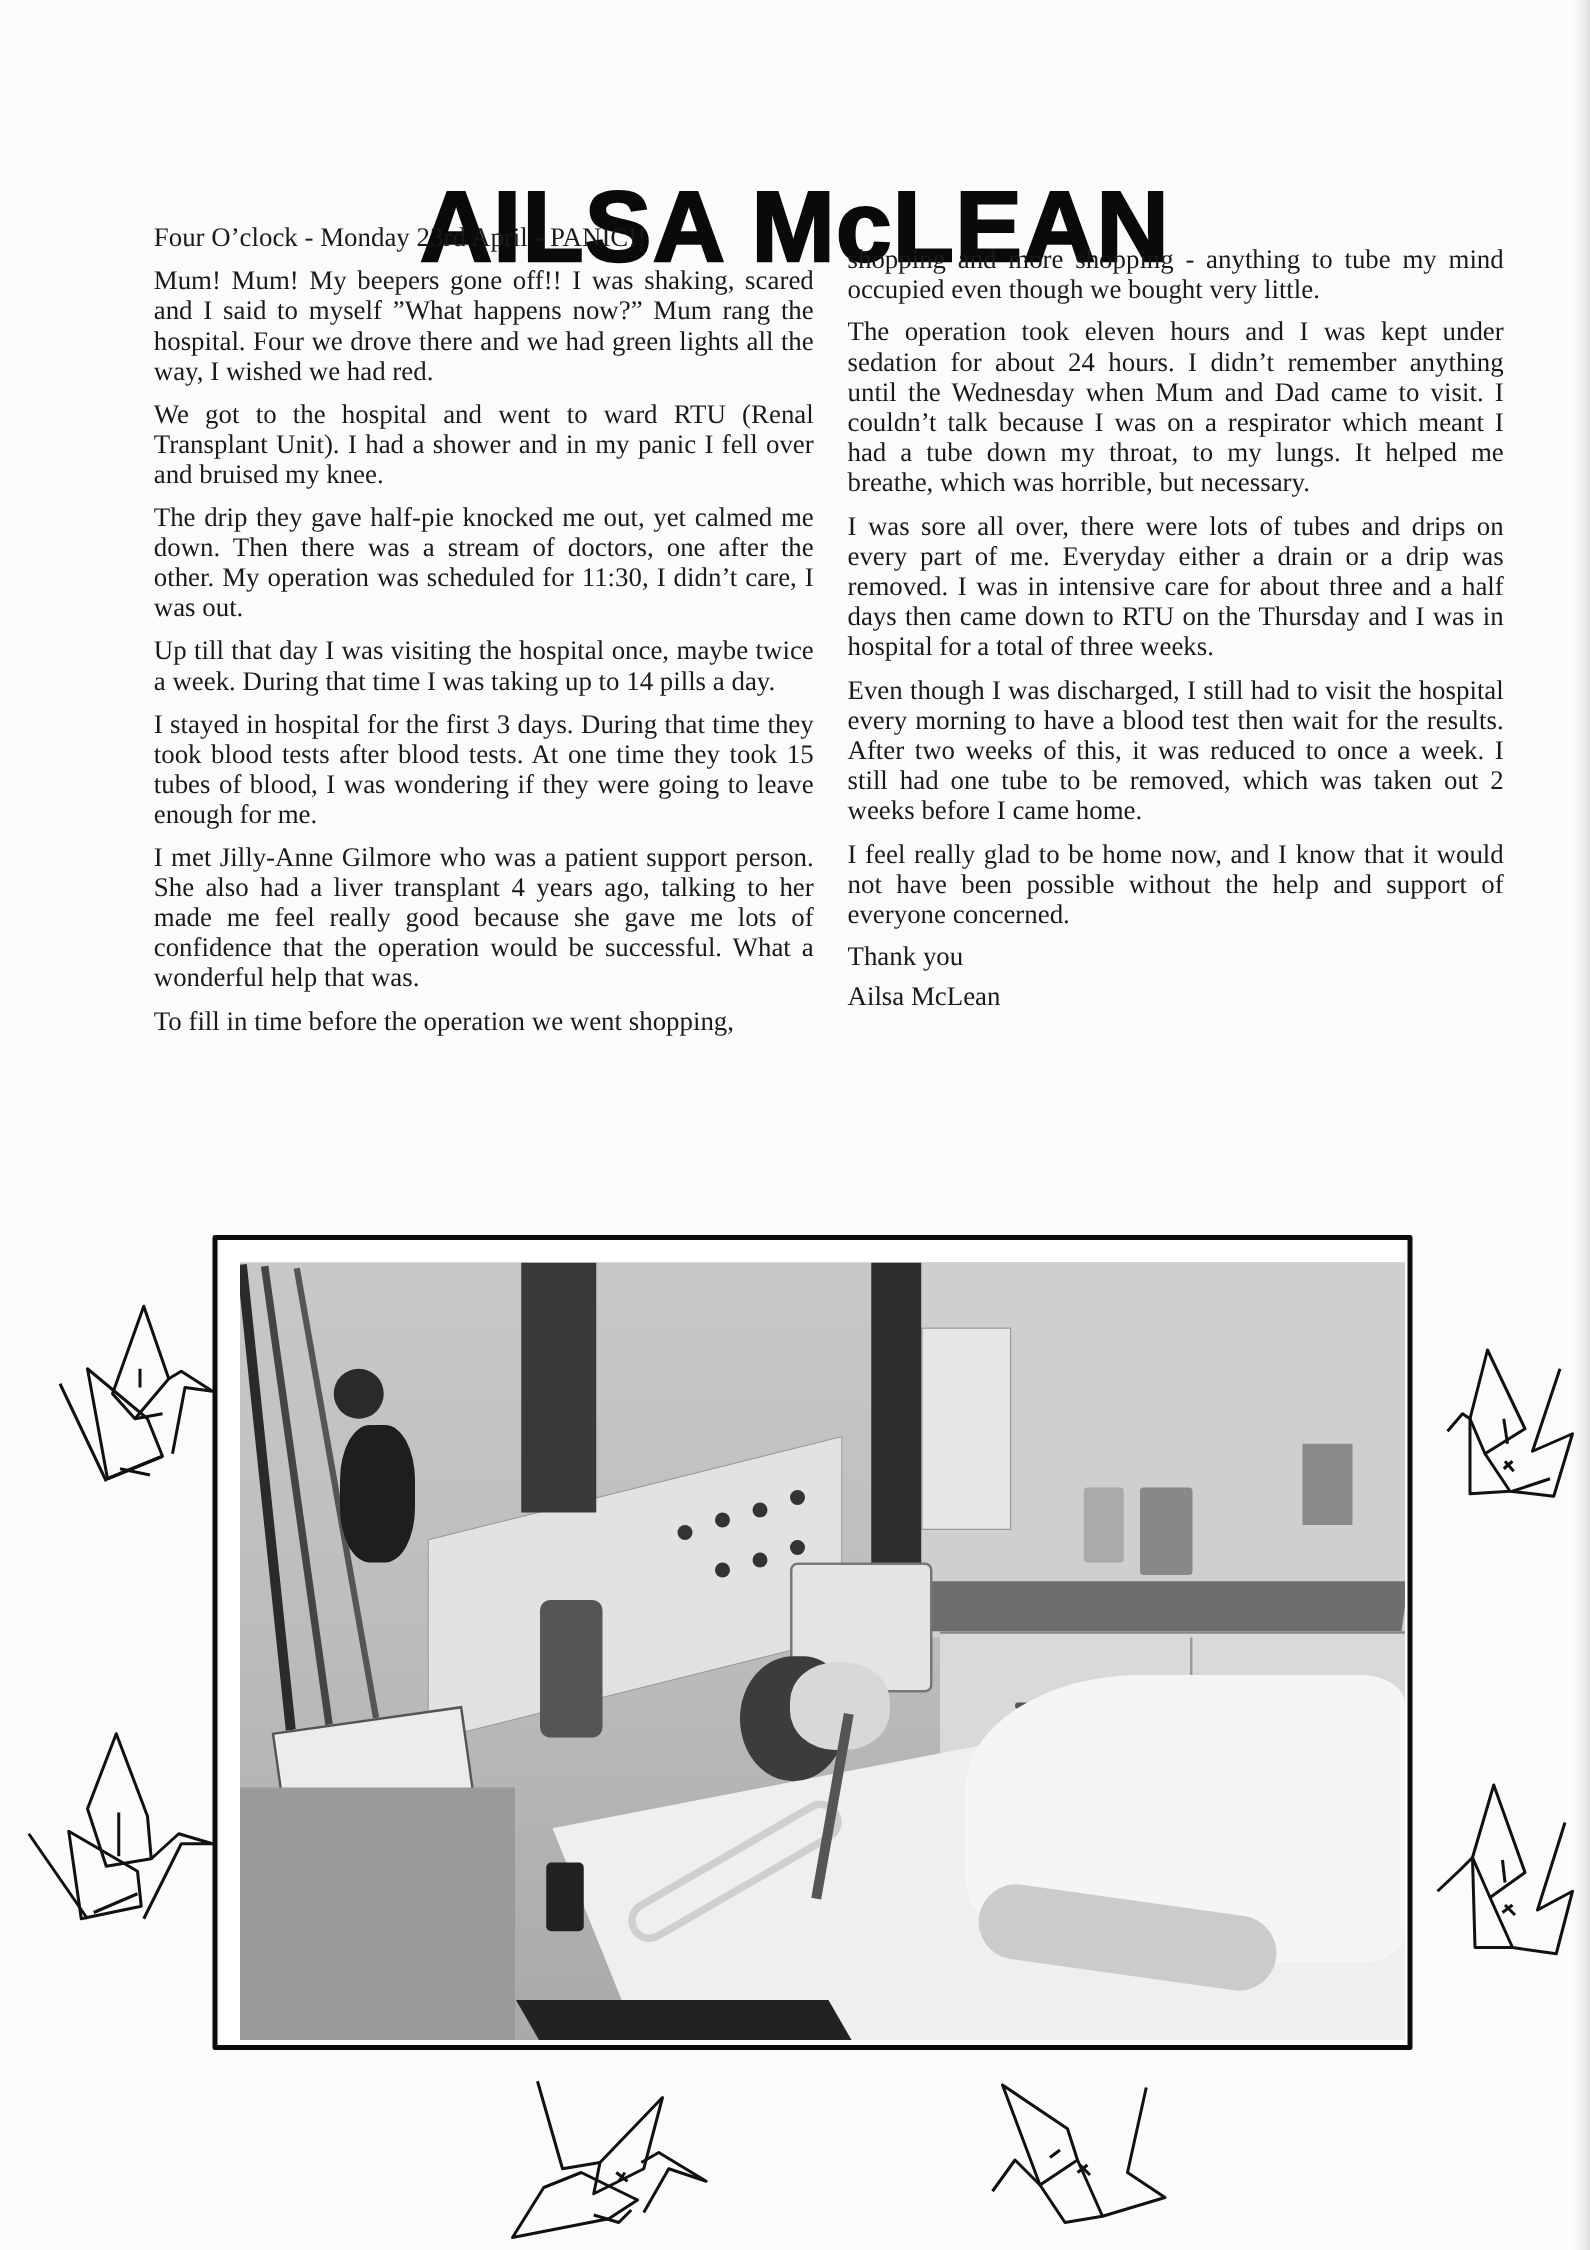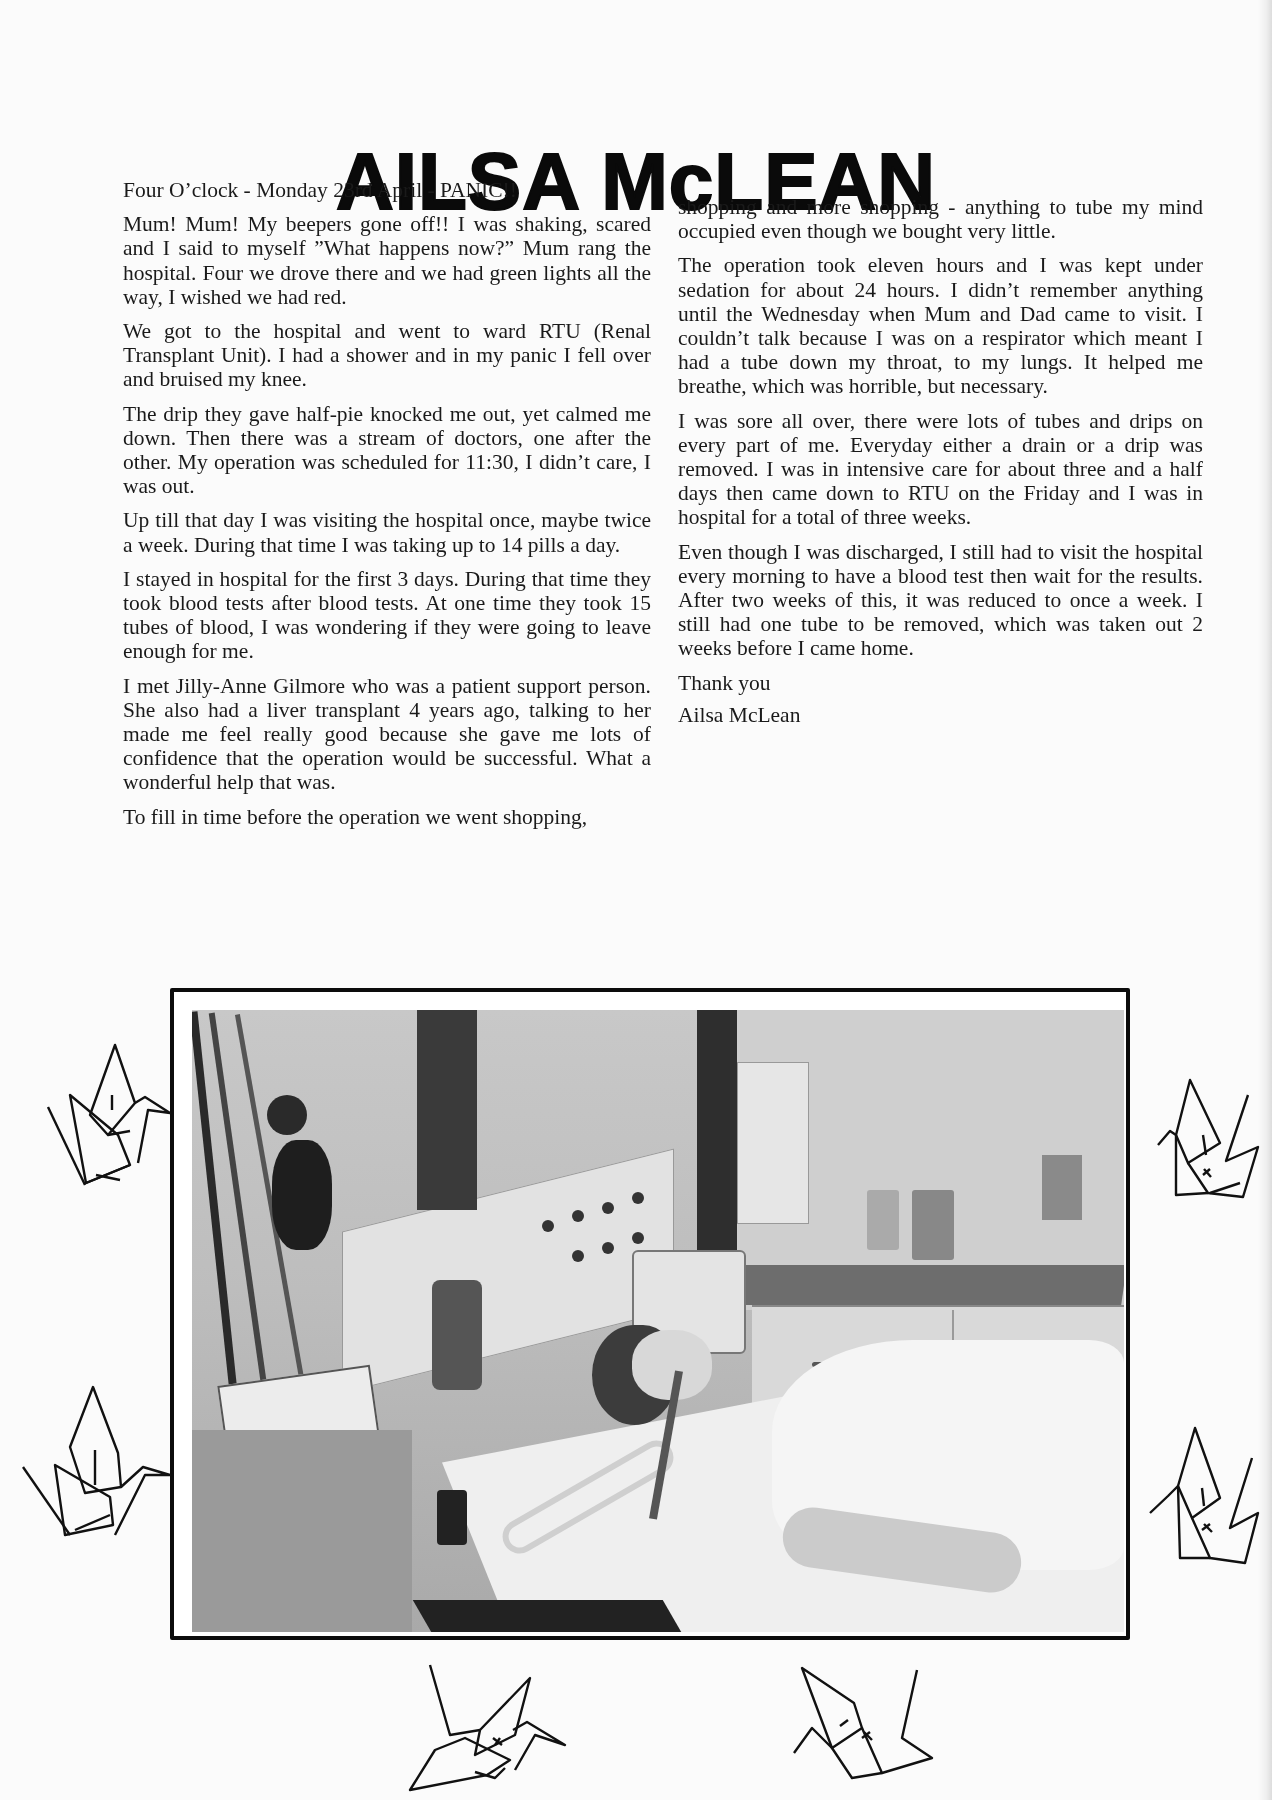--- a/index.html
+++ b/index.html
@@ -57,22 +57,23 @@
   <p>The drip they gave half-pie knocked me out, yet calmed me down. Then there was a stream of doctors, one after the other. My operation was scheduled for 11:30, I didn’t care, I was out.</p>
   <p>Up till that day I was visiting the hospital once, maybe twice a week. During that time I was taking up to 14 pills a day.</p>
   <p>I stayed in hospital for the first 3 days. During that time they took blood tests after blood tests. At one time they took 15 tubes of blood, I was wondering if they were going to leave enough for me.</p>
   <p>I met Jilly-Anne Gilmore who was a patient support person. She also had a liver transplant 4 years ago, talking to her made me feel really good because she gave me lots of confidence that the operation would be successful. What a wonderful help that was.</p>
   <p>To fill in time before the operation we went shopping,</p>
 </div>
 
 <div class="col col-right">
   <p>shopping and more shopping - anything to tube my mind occupied even though we bought very little.</p>
   <p>The operation took eleven hours and I was kept under sedation for about 24 hours. I didn’t remember anything until the Wednesday when Mum and Dad came to visit. I couldn’t talk because I was on a respirator which meant I had a tube down my throat, to my lungs. It helped me breathe, which was horrible, but necessary.</p>
-  <p>I was sore all over, there were lots of tubes and drips on every part of me. Everyday either a drain or a drip was removed. I was in intensive care for about three and a half days then came down to RTU on the Friday and I was in hospital for a total of three weeks.</p>
+  <p>I was sore all over, there were lots of tubes and drips on every part of me. Everyday either a drain or a drip was removed. I was in intensive care for about three and a half days then came down to RTU on the Thursday and I was in hospital for a total of three weeks.</p>
   <p>Even though I was discharged, I still had to visit the hospital every morning to have a blood test then wait for the results. After two weeks of this, it was reduced to once a week. I still had one tube to be removed, which was taken out 2 weeks before I came home.</p>
+  <p>I feel really glad to be home now, and I know that it would not have been possible without the help and support of everyone concerned.</p>
   <p class="tight">Thank you</p>
   <p>Ailsa McLean</p>
 </div>
 
 <div class="frame"></div>
 
 <div class="photo">
 
   <div style="left:0;top:0;width:932px;height:622px;background:linear-gradient(180deg,#c8c8c8 0%,#bdbdbd 45%,#a9a9a9 100%);"></div>
 

